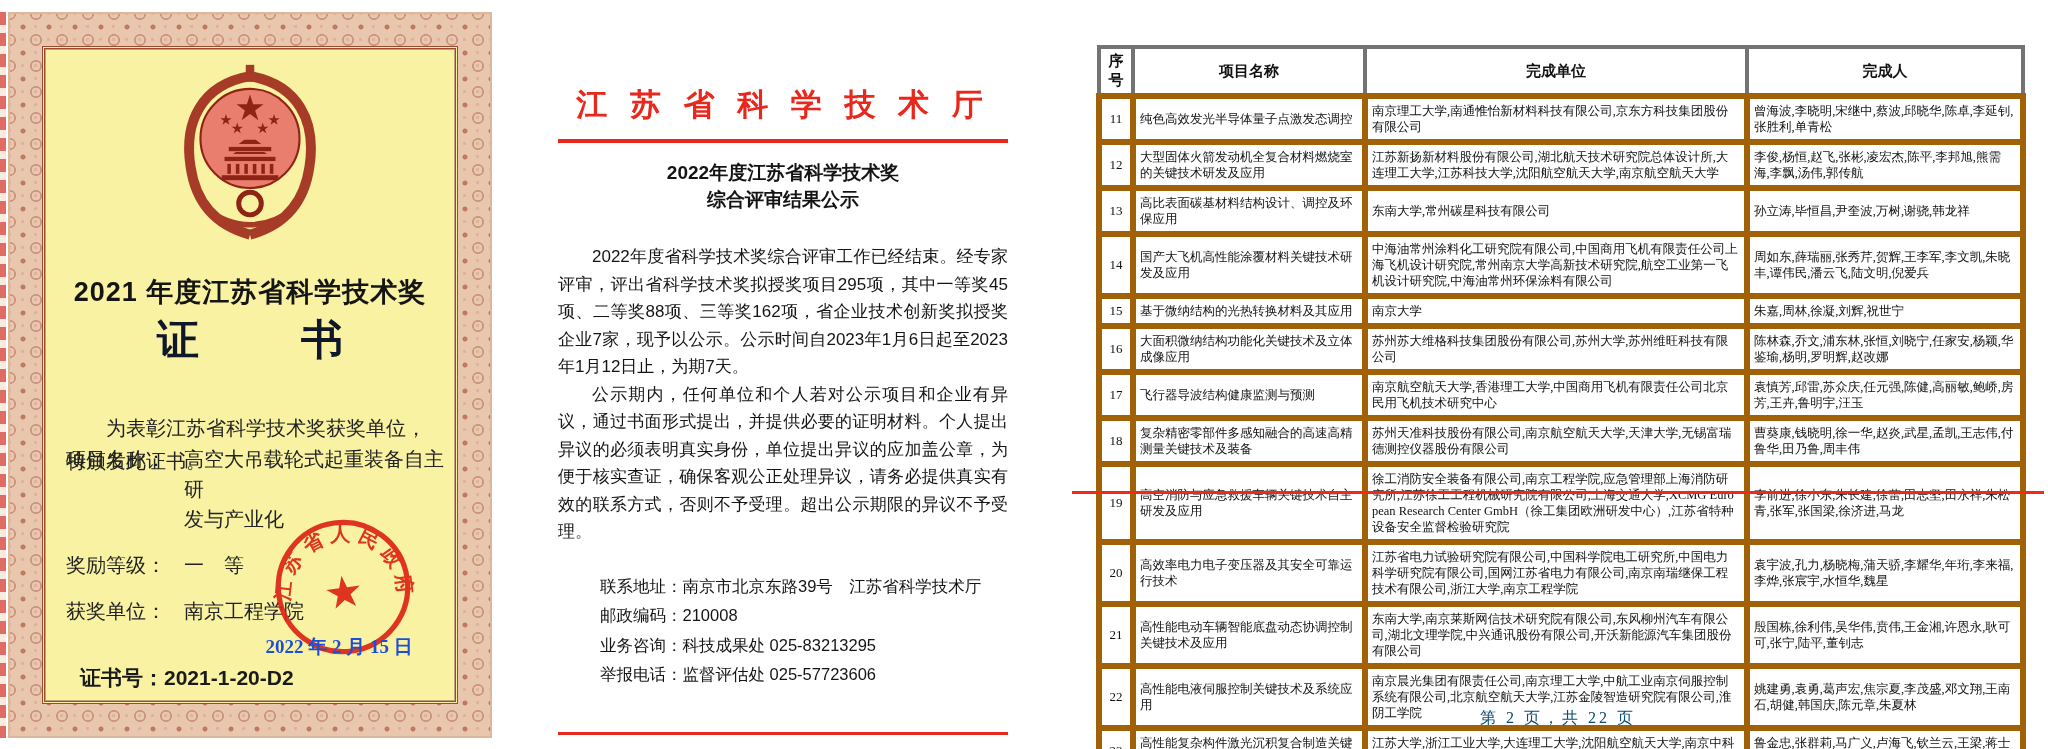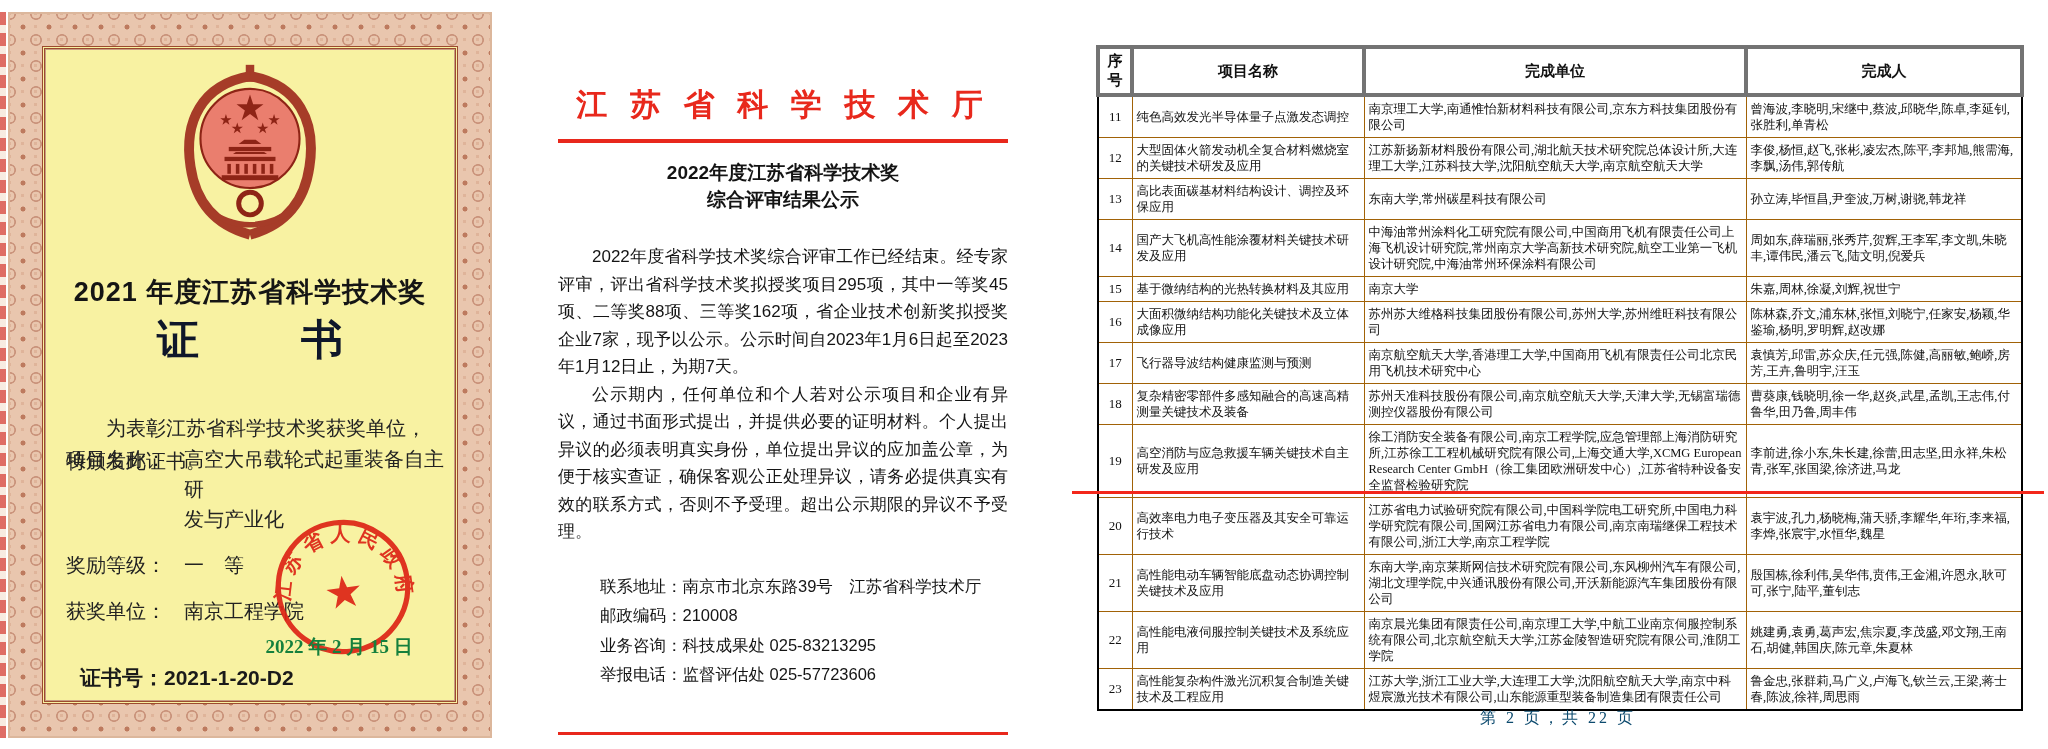--- a/index.html
+++ b/index.html
@@ -31,21 +31,21 @@
   .cert-word { position:absolute; left:0; top:300px; width:100%; text-align:center;
     font-size:42px; font-weight:bold; letter-spacing:30px; text-indent:30px; color:#0f172a; }
   .cert-body { position:absolute; left:58px; top:372px; width:368px;
     font-size:20px; line-height:33px; text-indent:2em; color:#222;margin-top:28px; }
   .cert-fields { position:absolute; left:58px; top:432px; width:380px; font-size:20px; color:#222; }
   .cert-row { display:flex; margin-bottom:16px; line-height:30px; }
   .cert-label { width:118px; flex:0 0 auto; }
   .cert-value { flex:1; }
   .seal { position:absolute; left:262px; top:502px; width:146px; height:146px; transform:rotate(-8deg); opacity:.92; }
   .seal-date { position:absolute; left:226px; top:622px; width:210px; text-align:center;
-    font-size:19px; font-weight:bold; color:#15803d; z-index:4; }
+    font-size:19px; font-weight:bold; color:#1d4ed8; z-index:4; }
   .cert-no { position:absolute; left:72px; top:652px; font-size:21px; font-weight:bold; color:#1a1a1a;
     font-family:"Liberation Sans","DejaVu Sans",sans-serif; }
 
   
   .announcement { position:absolute; left:558px; top:16px; width:450px; height:749px;
     font-family:"Liberation Sans","DejaVu Sans",sans-serif; }
   .agency-title { margin:68px 0 0 0; text-align:center; color:#e8281c;
     font-size:31px; font-weight:bold; letter-spacing:7px; white-space:nowrap; }
   .title-rule { margin-top:13px; height:4px; background:#e8281c; }
   .doc-heading { margin-top:16px; text-align:center; font-size:19px; line-height:27px;
@@ -55,21 +55,21 @@
   .contact { margin:26px 0 0 42px; font-size:16.5px; line-height:29.5px; color:#141414; }
   .contact-line { white-space:nowrap; }
   .bottom-rule { position:absolute; left:0; bottom:30px; width:100%; height:3px; background:#e8281c; }
 
   
   .table-panel { position:absolute; left:1096px; top:45px; width:924px; }
   table.results { border-collapse:collapse; width:100%; table-layout:fixed;
     border:2px solid #000; }
   .results th { border:4px solid #737373; height:42px; font-size:15px; font-weight:bold;
     text-align:center; font-family:"Liberation Sans","DejaVu Sans",sans-serif; }
-  .results td { border:1px solid #a16207; font-size:12.5px; line-height:16px;
+  .results td { border:6px solid #a16207; font-size:12.5px; line-height:16px;
     padding:4px 4px; vertical-align:middle; word-break:break-all; }
   .results td.no-cell { text-align:center; font-size:13px; word-break:normal; }
   .page-footer { position:absolute; left:1096px; top:708px; width:924px; text-align:center;
     font-size:16px; letter-spacing:3px; color:#0c4a6e; }
   .annotation-line { position:absolute; left:1072px; top:486px; width:972px; height:3px;
     background:#f3271b; z-index:6; }
 </style>
 </head>
 <body>
 

